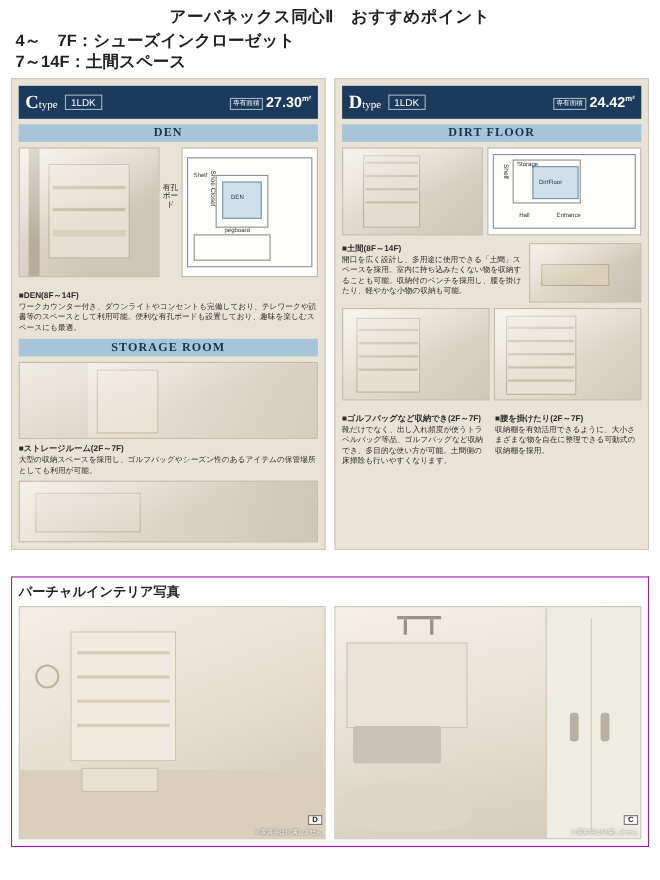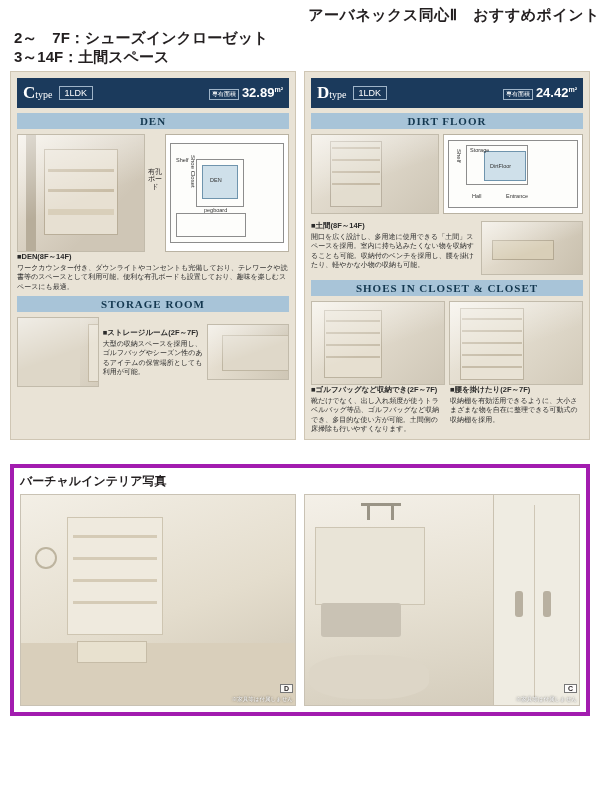--- a/index.html
+++ b/index.html
@@ -9,21 +9,21 @@
     background: #ffffff;
     font-family: "Liberation Sans", sans-serif;
     color: #231f20;
   }
   .page {
     position: relative;
     width: 600px; height: 800px;
     overflow: hidden;
   }
   .main-title {
-    text-align: right;
+    text-align: center;
     font-size: 15px;
     font-weight: bold;
     letter-spacing: 0.5px;
     padding: 6px 0 4px 0;
   }
   .type-header-row {
     display: flex;
     padding: 0 10px;
   }
   .type-col { width: 50%; padding-left: 4px; }
@@ -120,21 +120,21 @@
     overflow: hidden;
   }
   .ph::after {
     content: "";
     position: absolute; inset: 0;
     background: linear-gradient(160deg, rgba(255,255,255,.55), rgba(255,255,255,0) 55%);
   }
   .note {
     font-size: 7px;
     line-height: 1.35;
-    margin-top: 0;
+    margin-top: 12px;
     color: #2b2b2b;
   }
   .note b {
     font-size: 7.5px;
     display: block;
     margin-bottom: 1px;
   }
   .two-notes { display:flex; gap:6px; }
   .two-notes .note { width:50%; }
 
@@ -168,21 +168,21 @@
   .callout {
     position: absolute;
     font-size: 7px;
     line-height: 1.1;
     text-align: center;
   }
 
   
   .vi-box {
     margin: 8px 10px 0 10px;
-    border: 4px solid #a21caf;
+    border: 1px solid #a21caf;
     padding: 5px 6px 6px 6px;
   }
   .vi-title {
     font-size: 12px;
     font-weight: bold;
     margin-bottom: 4px;
   }
   .vi-photos { display:flex; gap: 8px; }
   .vi-ph {
     position: relative;
@@ -211,38 +211,38 @@
 </style>
 </head>
 <body>
 
 <div class="page">
 
   <div class="main-title">アーバネックス同心Ⅱ　おすすめポイント</div>
 
   <div class="type-header-row">
     <div class="type-col">
-      <div class="type-line">2～　7F：シューズインクローゼット</div>
-      <div class="type-line">3～14F：土間スペース</div>
+      <div class="type-line">4～　7F：シューズインクローゼット</div>
+      <div class="type-line">7～14F：土間スペース</div>
     </div>
   </div>
 
   <div class="panels">
 
     <div class="panel">
 
       <div class="badge-bar">
         <div class="badge-type">
           <span>C</span><sub>type</sub>
         </div>
         <div class="badge-plan">1LDK</div>
         <div class="badge-area-wrap">
           <div class="badge-area-label">専有面積</div>
           <div class="badge-area">
-            <span>32.89</span><sup>m²</sup>
+            <span>27.30</span><sup>m²</sup>
           </div>
         </div>
       </div>
 
       <div class="section-bar">DEN</div>
 
       <div class="photo-row">
         <div class="ph" style="width:128px;height:118px;background:linear-gradient(135deg,#efe9dd,#cfc6b6 70%);">
           <div style="position:absolute;left:26px;top:14px;width:74px;height:86px;background:#e7e0d2;border:1px solid #b9ae99;"></div>
           <div style="position:absolute;left:30px;top:34px;width:66px;height:3px;background:#c9bda6;"></div>
@@ -265,21 +265,21 @@
         </div>
       </div>
 
       <div class="note">
         <b>■DEN(8F～14F)</b>
         <span>ワークカウンター付き、ダウンライトやコンセントも完備しており、テレワークや読書等のスペースとして利用可能。便利な有孔ボードも設置しており、趣味を楽しむスペースにも最適。</span>
       </div>
 
       <div class="section-bar">STORAGE ROOM</div>
 
-      <div class="photo-row" style="flex-direction:row;gap:4px;align-items:center;">
+      <div class="photo-row" style="flex-direction:column;gap:4px;">
         <div class="ph" style="width:100%;height:70px;background:linear-gradient(120deg,#f1ece1,#d4ccbc);">
           <div style="position:absolute;left:70px;top:6px;width:56px;height:58px;background:#e9e3d6;border:1px solid #c3b9a5;"></div>
           <div style="position:absolute;left:0;top:0;width:62px;height:70px;background:#ded7c8;"></div>
         </div>
         <div class="note" style="margin-top:0;">
           <b>■ストレージルーム(2F～7F)</b>
           <span>大型の収納スペースを採用し、ゴルフバッグやシーズン性のあるアイテムの保管場所としても利用が可能。</span>
         </div>
         <div class="ph" style="width:100%;height:56px;background:linear-gradient(100deg,#e8e1d3,#cfc7b6);">
           <div style="position:absolute;left:14px;top:10px;width:96px;height:36px;background:#dfd8c9;border:1px solid #bfb6a2;"></div>
@@ -327,21 +327,20 @@
       <div class="photo-row">
         <div class="note" style="width:62%;margin-top:2px;">
           <b>■土間(8F～14F)</b>
           <span>開口を広く設計し、多用途に使用できる「土間」スペースを採用。室内に持ち込みたくない物を収納することも可能。収納付のベンチを採用し、腰を掛けたり、軽やかな小物の収納も可能。</span>
         </div>
         <div class="ph" style="width:38%;height:54px;background:linear-gradient(120deg,#e9e2d4,#c9c0ae);margin-top:2px;">
           <div style="position:absolute;left:10px;top:18px;width:62px;height:20px;background:#d9cfb8;border:1px solid #b3a892;"></div>
         </div>
       </div>
 
-      <div class="section-bar">SHOES IN CLOSET &amp; CLOSET</div>
 
       <div class="photo-row">
         <div class="ph" style="width:50%;height:84px;background:linear-gradient(135deg,#efe9dc,#cfc7b7);">
           <div style="position:absolute;left:12px;top:8px;width:58px;height:68px;background:#e6dfd0;border:1px solid #bcb3a0;"></div>
           <div style="position:absolute;left:14px;top:18px;width:54px;height:2px;background:#c7bda9;"></div>
           <div style="position:absolute;left:14px;top:30px;width:54px;height:2px;background:#c7bda9;"></div>
           <div style="position:absolute;left:14px;top:42px;width:54px;height:2px;background:#c7bda9;"></div>
           <div style="position:absolute;left:14px;top:54px;width:54px;height:2px;background:#c7bda9;"></div>
         </div>
         <div class="ph" style="width:50%;height:84px;background:linear-gradient(135deg,#f0ebe0,#d2cab9);">

